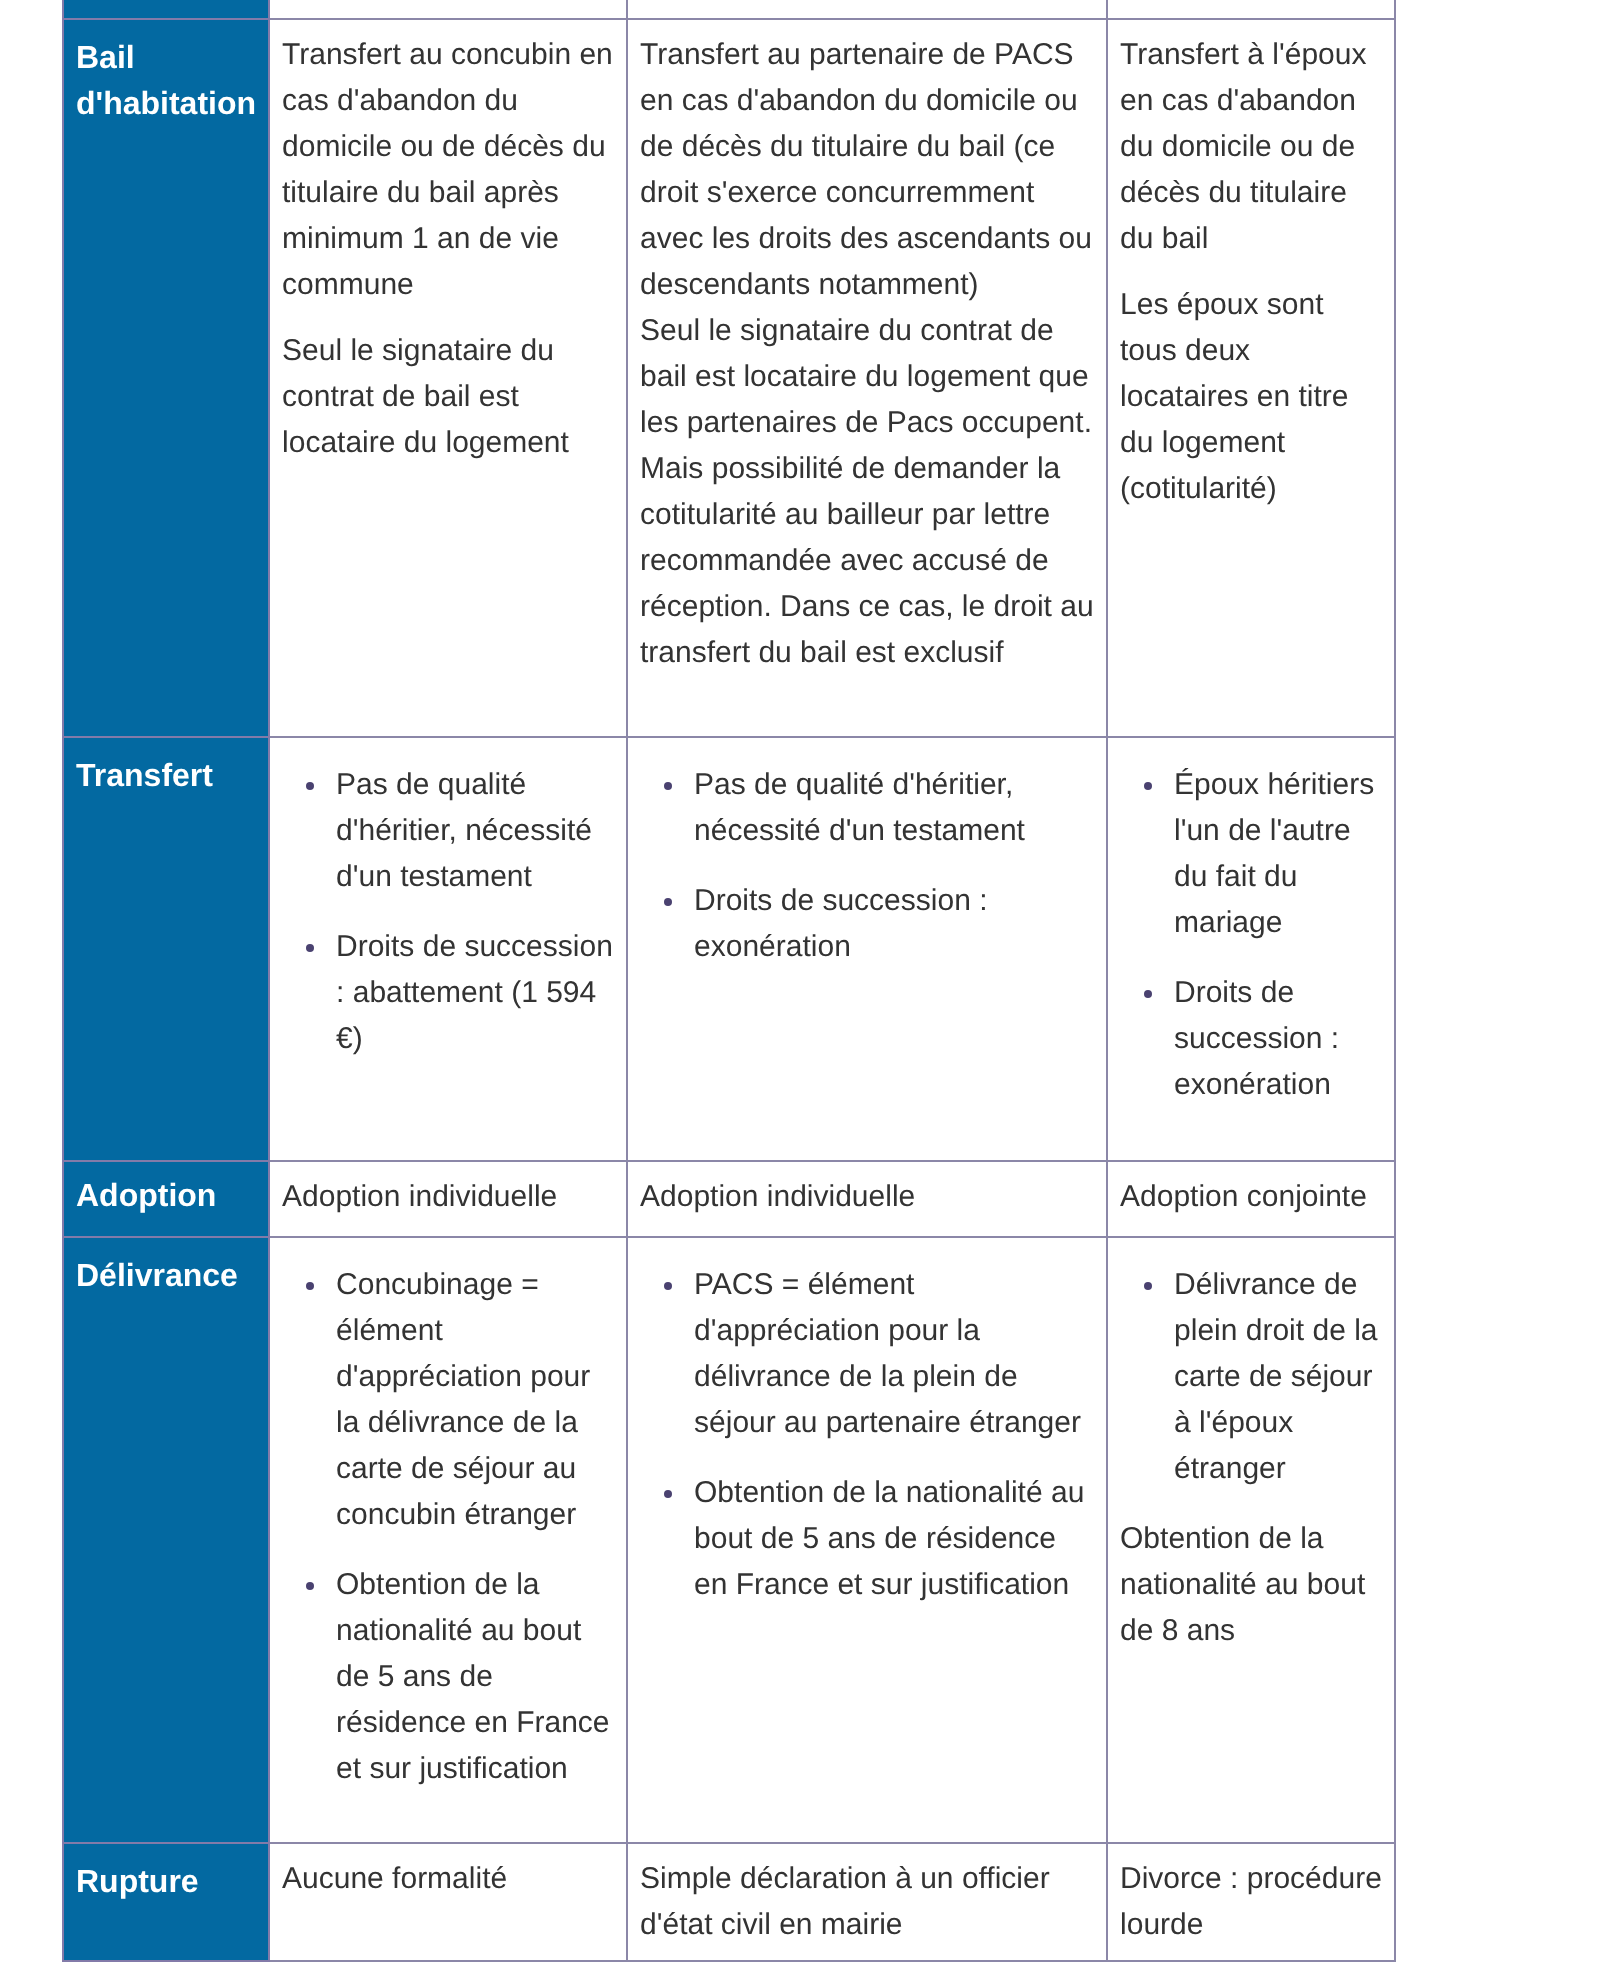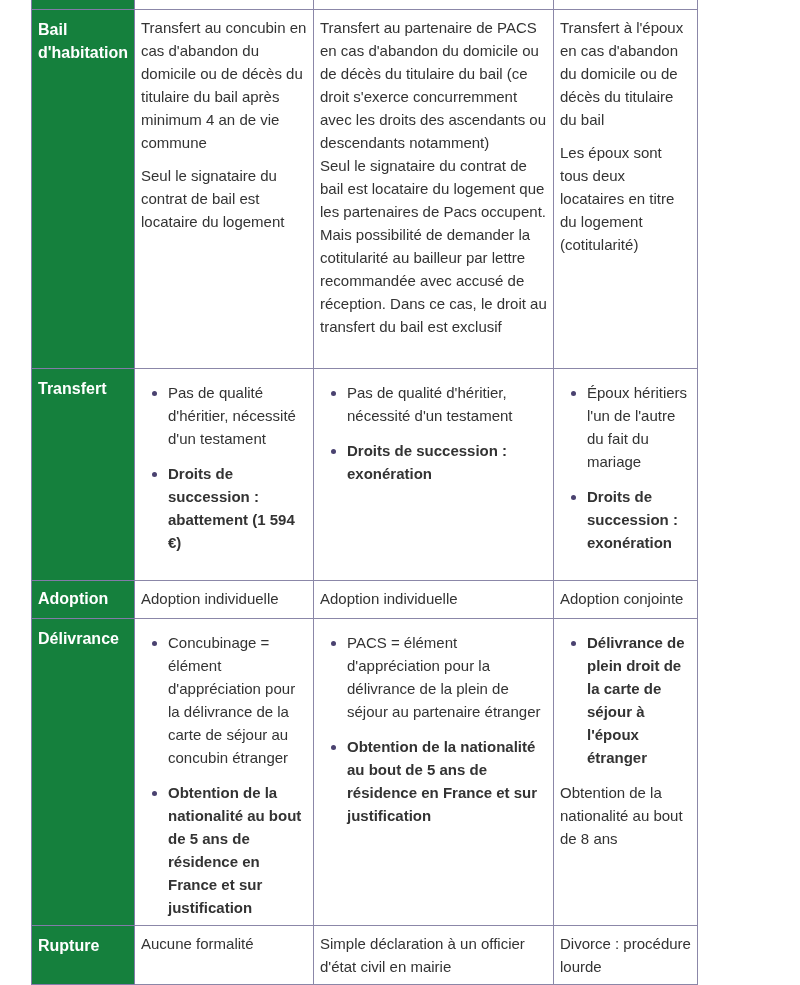--- a/index.html
+++ b/index.html
@@ -1,28 +1,28 @@
 <!DOCTYPE html>
 <html><head>
 <meta charset="utf-8">
 <style>
   html, body { margin:0; padding:0; background:#ffffff; }
   body { width:800px; height:985px; overflow:hidden; position:relative;
          font-family:"Liberation Sans", "DejaVu Sans", sans-serif; color:#333333; }
   .tbl { position:absolute; left:31px; top:-4px; border-collapse:collapse; table-layout:fixed; }
   .tbl td { border:1px solid #8b87a8; vertical-align:top; font-size:15px; line-height:23px;
             padding:6px 6px 6px 6px; }
-  .tbl td.rh { background:#15803d; color:#ffffff; font-weight:bold; font-size:16px;
+  .tbl td.rh { background:#0369a1; color:#ffffff; font-weight:bold; font-size:16px;
                line-height:23px; border-color:#837ba9; padding:8px 6px; }
   .tbl td p { margin:0 0 10px 0; }
   .tbl td p:last-child { margin-bottom:0; }
   .tbl ul { margin:6px 0 0 0; padding-left:27px; }
   .tbl ul li { margin-bottom:12px; }
   .tbl ul li::marker { color:#4a4270; }
-  .tbl ul li:last-child { margin-bottom:0;font-weight:bold; }
+  .tbl ul li:last-child { margin-bottom:0; }
   .c0 { width:103px; } .c1 { width:179px; } .c2 { width:240px; } .c3 { width:144px; }
   .topstrip td { height:0; padding:0; }
 </style>
 </head>
 <body>
 
 <table class="tbl">
   <colgroup>
       <col class="c0">
       <col class="c1">
@@ -33,21 +33,21 @@
       <tr class="topstrip">
     <td class="rh" style="height:12px;padding:0"></td>
     <td style="height:12px;padding:0"></td>
     <td style="height:12px;padding:0"></td>
     <td style="height:12px;padding:0"></td>
   </tr>
 
   <tr style="height:359px;">
     <td class="rh">Bail d'habitation</td>
     <td>
-      <p>Transfert au concubin en cas d'abandon du domicile ou de décès du titulaire du bail après minimum 4 an de vie commune</p>
+      <p>Transfert au concubin en cas d'abandon du domicile ou de décès du titulaire du bail après minimum 1 an de vie commune</p>
       <p>Seul le signataire du contrat de bail est locataire du logement</p>
     </td>
     <td>
       <p style="margin:0">Transfert au partenaire de PACS en cas d'abandon du domicile ou de décès du titulaire du bail (ce droit s'exerce concurremment avec les droits des ascendants ou descendants notamment)</p>
       <p>Seul le signataire du contrat de bail est locataire du logement que les partenaires de Pacs occupent. Mais possibilité de demander la cotitularité au bailleur par lettre recommandée avec accusé de réception. Dans ce cas, le droit au transfert du bail est exclusif</p>
     </td>
     <td>
       <p>Transfert à l'époux en cas d'abandon du domicile ou de décès du titulaire du bail</p>
       <p>Les époux sont tous deux locataires en titre du logement (cotitularité)</p>
     </td>

